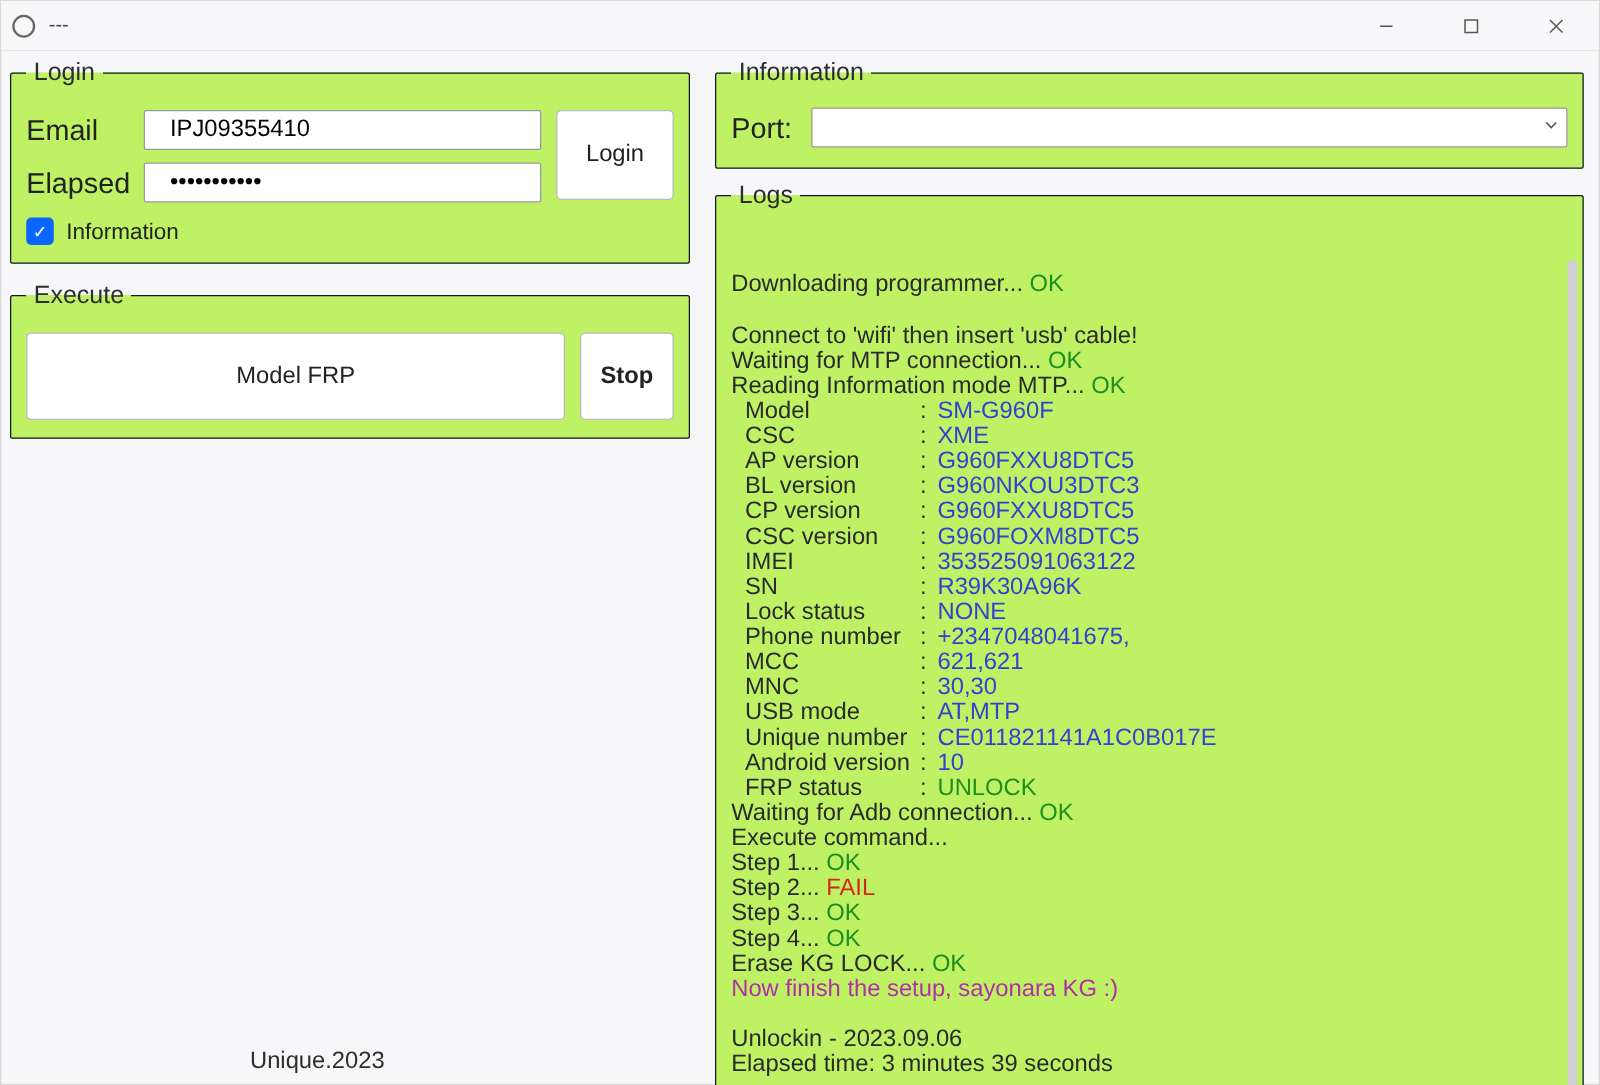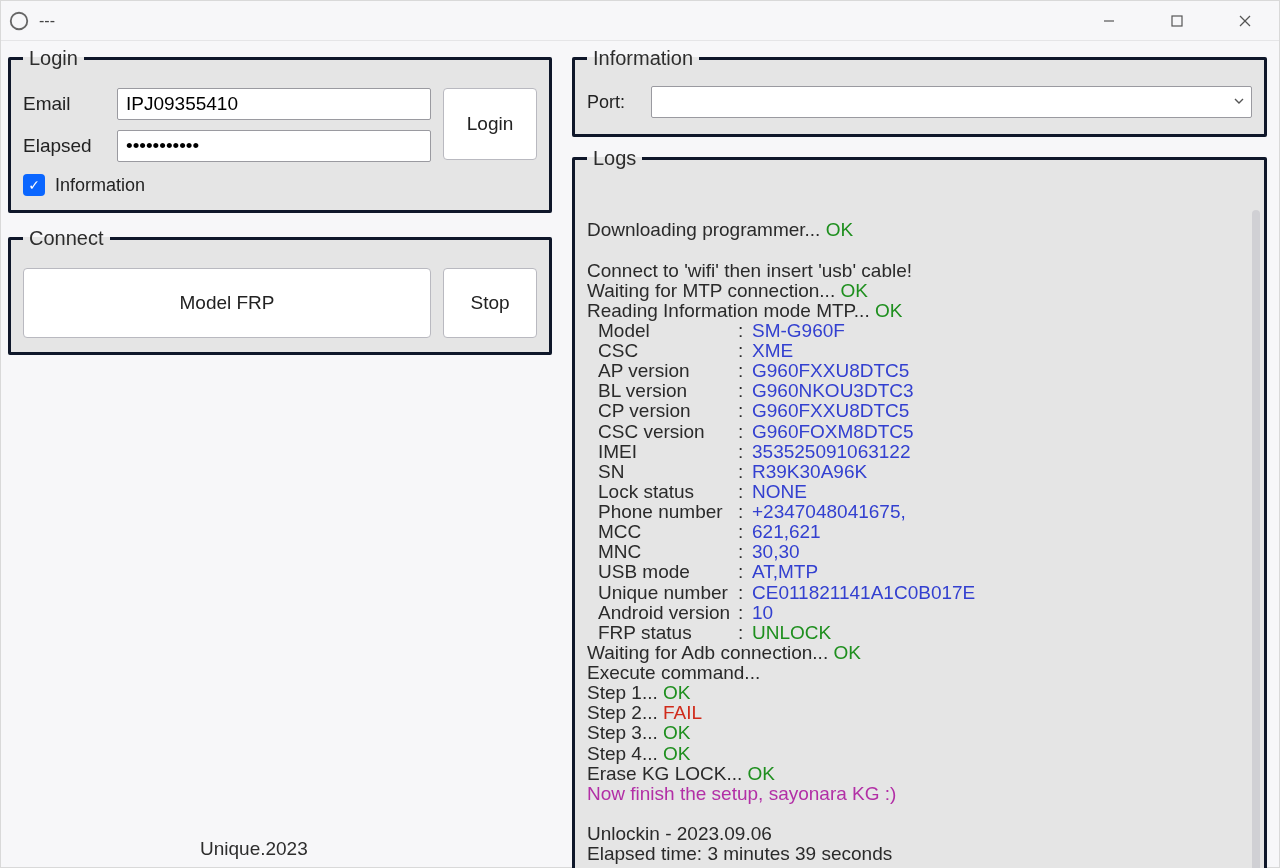--- a/index.html
+++ b/index.html
@@ -31,34 +31,34 @@
     font-size: 18px; color:#555;
   }
 
   .content {
     flex:1; display:flex; flex-direction:row; gap:20px; padding:6px 6px 0 1px;
   }
   .left-col { width:550px; display:flex; flex-direction:column; gap:14px; padding-left:6px; }
   .right-col { flex:1; display:flex; flex-direction:column; gap:10px; padding-right:6px; }
 
   fieldset.group {
-    border: 3px solid #0f172a; border-radius:2px; padding:18px 12px 14px 12px;
-    position:relative; background:#e5e5e5;
+    border: 1px solid #0f172a; border-radius:2px; padding:18px 12px 14px 12px;
+    position:relative; background:#bef264;
   }
   fieldset.group > legend {
     padding:0 6px; font-size:20px; color:#2d2d2d;
   }
 
   
   .login-fields { display:flex; gap:12px; }
   .login-rows { flex:1; display:flex; flex-direction:column; gap:10px; }
   .row { display:flex; align-items:center; gap:10px; }
-  .row label { width:84px; font-size:19px; }
+  .row label { width:84px; font-size:23px; }
   .row input[type=text], .row input[type=password] {
-    flex:1; height:32px; font-size:19px; padding:2px 8px;
+    flex:1; height:32px; font-size:19px; padding:2px 20px;
     border:1px solid #9a9aa0; border-radius:2px; background:#fff;
   }
   .login-btn {
     width:94px; height:72px; border:1px solid #b9b9c0; border-radius:4px;
     background:#fff; font-size:19px; display:flex; align-items:center; justify-content:center;
     cursor:pointer;
   }
   .remember { display:flex; align-items:center; gap:10px; margin-top:12px; }
   .chk {
     width:22px; height:22px; border-radius:4px; background:#0a66ff;
@@ -66,25 +66,25 @@
   }
 
   
   .fn-row { display:flex; gap:12px; }
   .fn-btn {
     height:70px; border:1px solid #b9b9c0; border-radius:4px; background:#fff;
     font-size:19px; display:flex; align-items:center; justify-content:center; cursor:pointer;
   }
   .fn-btn.primary { flex:1; }
   .fn-btn.selected { border:2px solid #2e7fd6; }
-  .fn-btn.stop { width:94px; }
+  .fn-btn.stop { width:75px;font-weight:bold; }
 
   
   .port-row { display:flex; align-items:center; gap:16px; }
-  .port-row label { font-size:18px; width:48px; }
+  .port-row label { font-size:23px; width:48px; }
   .combo {
     flex:1; height:32px; border:1px solid #9a9aa0; border-radius:2px;
     background:#fff; display:flex; align-items:center; justify-content:flex-end; padding-right:6px;
     font-size:16px; color:#555;
   }
 
   
   .logs-body {
     font-family: "Segoe UI", Tahoma, sans-serif;
     font-size:19px; line-height:1.06; color:#2a2a2a;
@@ -158,21 +158,21 @@
           </div>
           <div class="login-btn">Login</div>
         </div>
         <div class="remember">
           <span class="chk">✓</span>
           <span>Information</span>
         </div>
       </fieldset>
 
       <fieldset class="group">
-        <legend>Connect</legend>
+        <legend>Execute</legend>
         <div class="fn-row">
           <div class="fn-btn primary">Model FRP</div>
           <div class="fn-btn stop">Stop</div>
         </div>
       </fieldset>
 
     </div>
 
     <div class="right-col">
 

